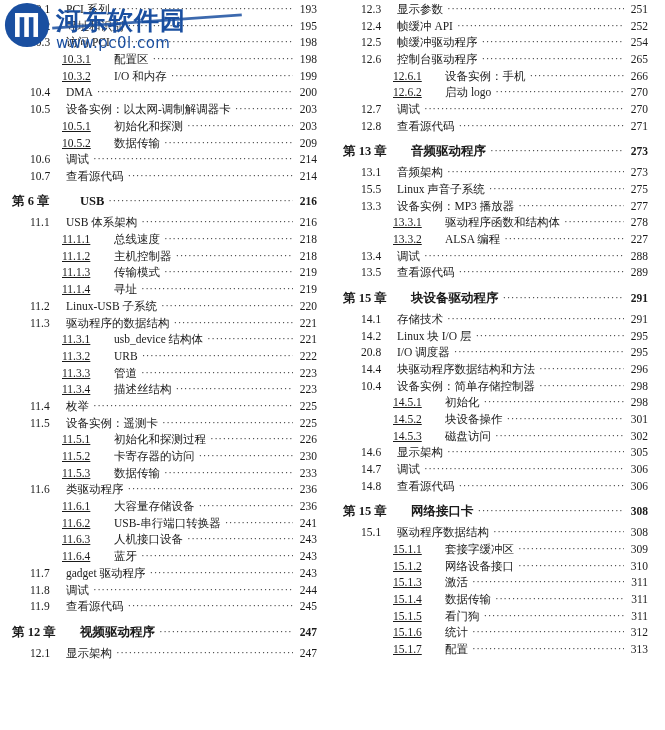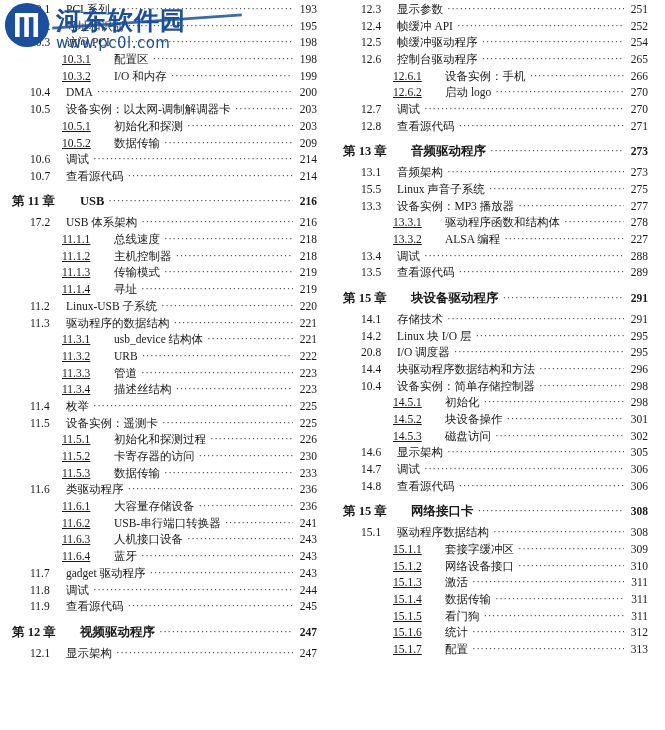--- a/index.html
+++ b/index.html
@@ -210,27 +210,27 @@
           <span class="dots">·····································································································································</span>
           <span class="pg">214</span>
         </div>
         <div class="row lvl1">
           <span class="num">10.7</span>
           <span class="title">查看源代码</span>
           <span class="dots">·····································································································································</span>
           <span class="pg">214</span>
         </div>
         <div class="chap">
-          <span class="cnum">第 11 章</span>
+          <span class="cnum">第 6 章</span>
           <span class="ctitle">USB</span>
           <span class="dots">·····································································································································</span>
           <span class="pg">216</span>
         </div>
         <div class="row lvl1">
-          <span class="num">17.2</span>
+          <span class="num">11.1</span>
           <span class="title">USB 体系架构</span>
           <span class="dots">·····································································································································</span>
           <span class="pg">216</span>
         </div>
         <div class="row lvl2">
           <span class="num">11.1.1</span>
           <span class="title">总线速度</span>
           <span class="dots">·····································································································································</span>
           <span class="pg">218</span>
         </div>

